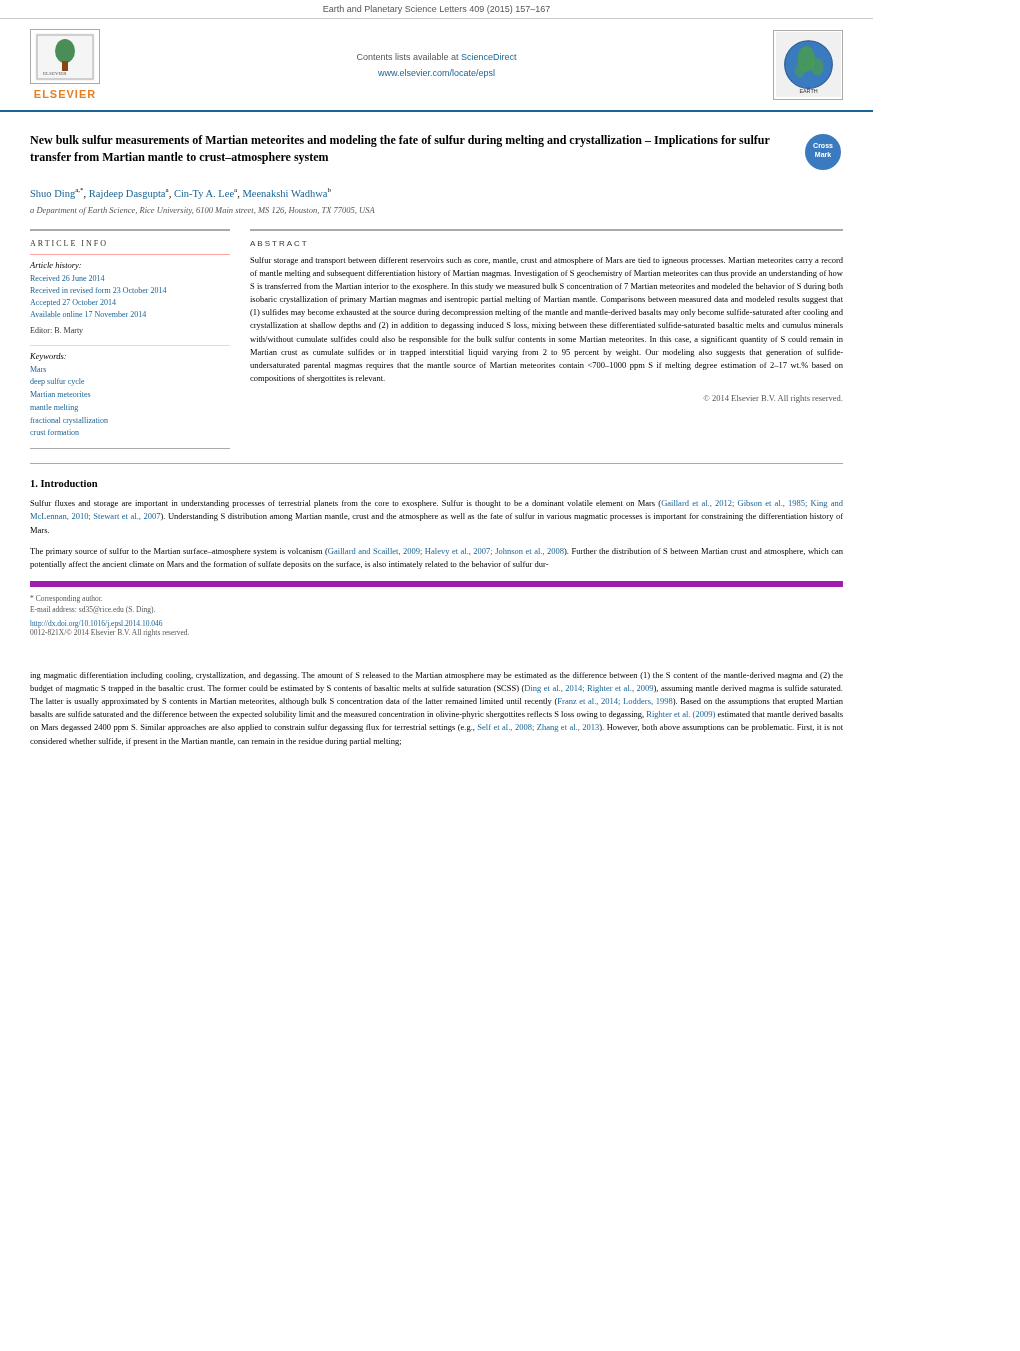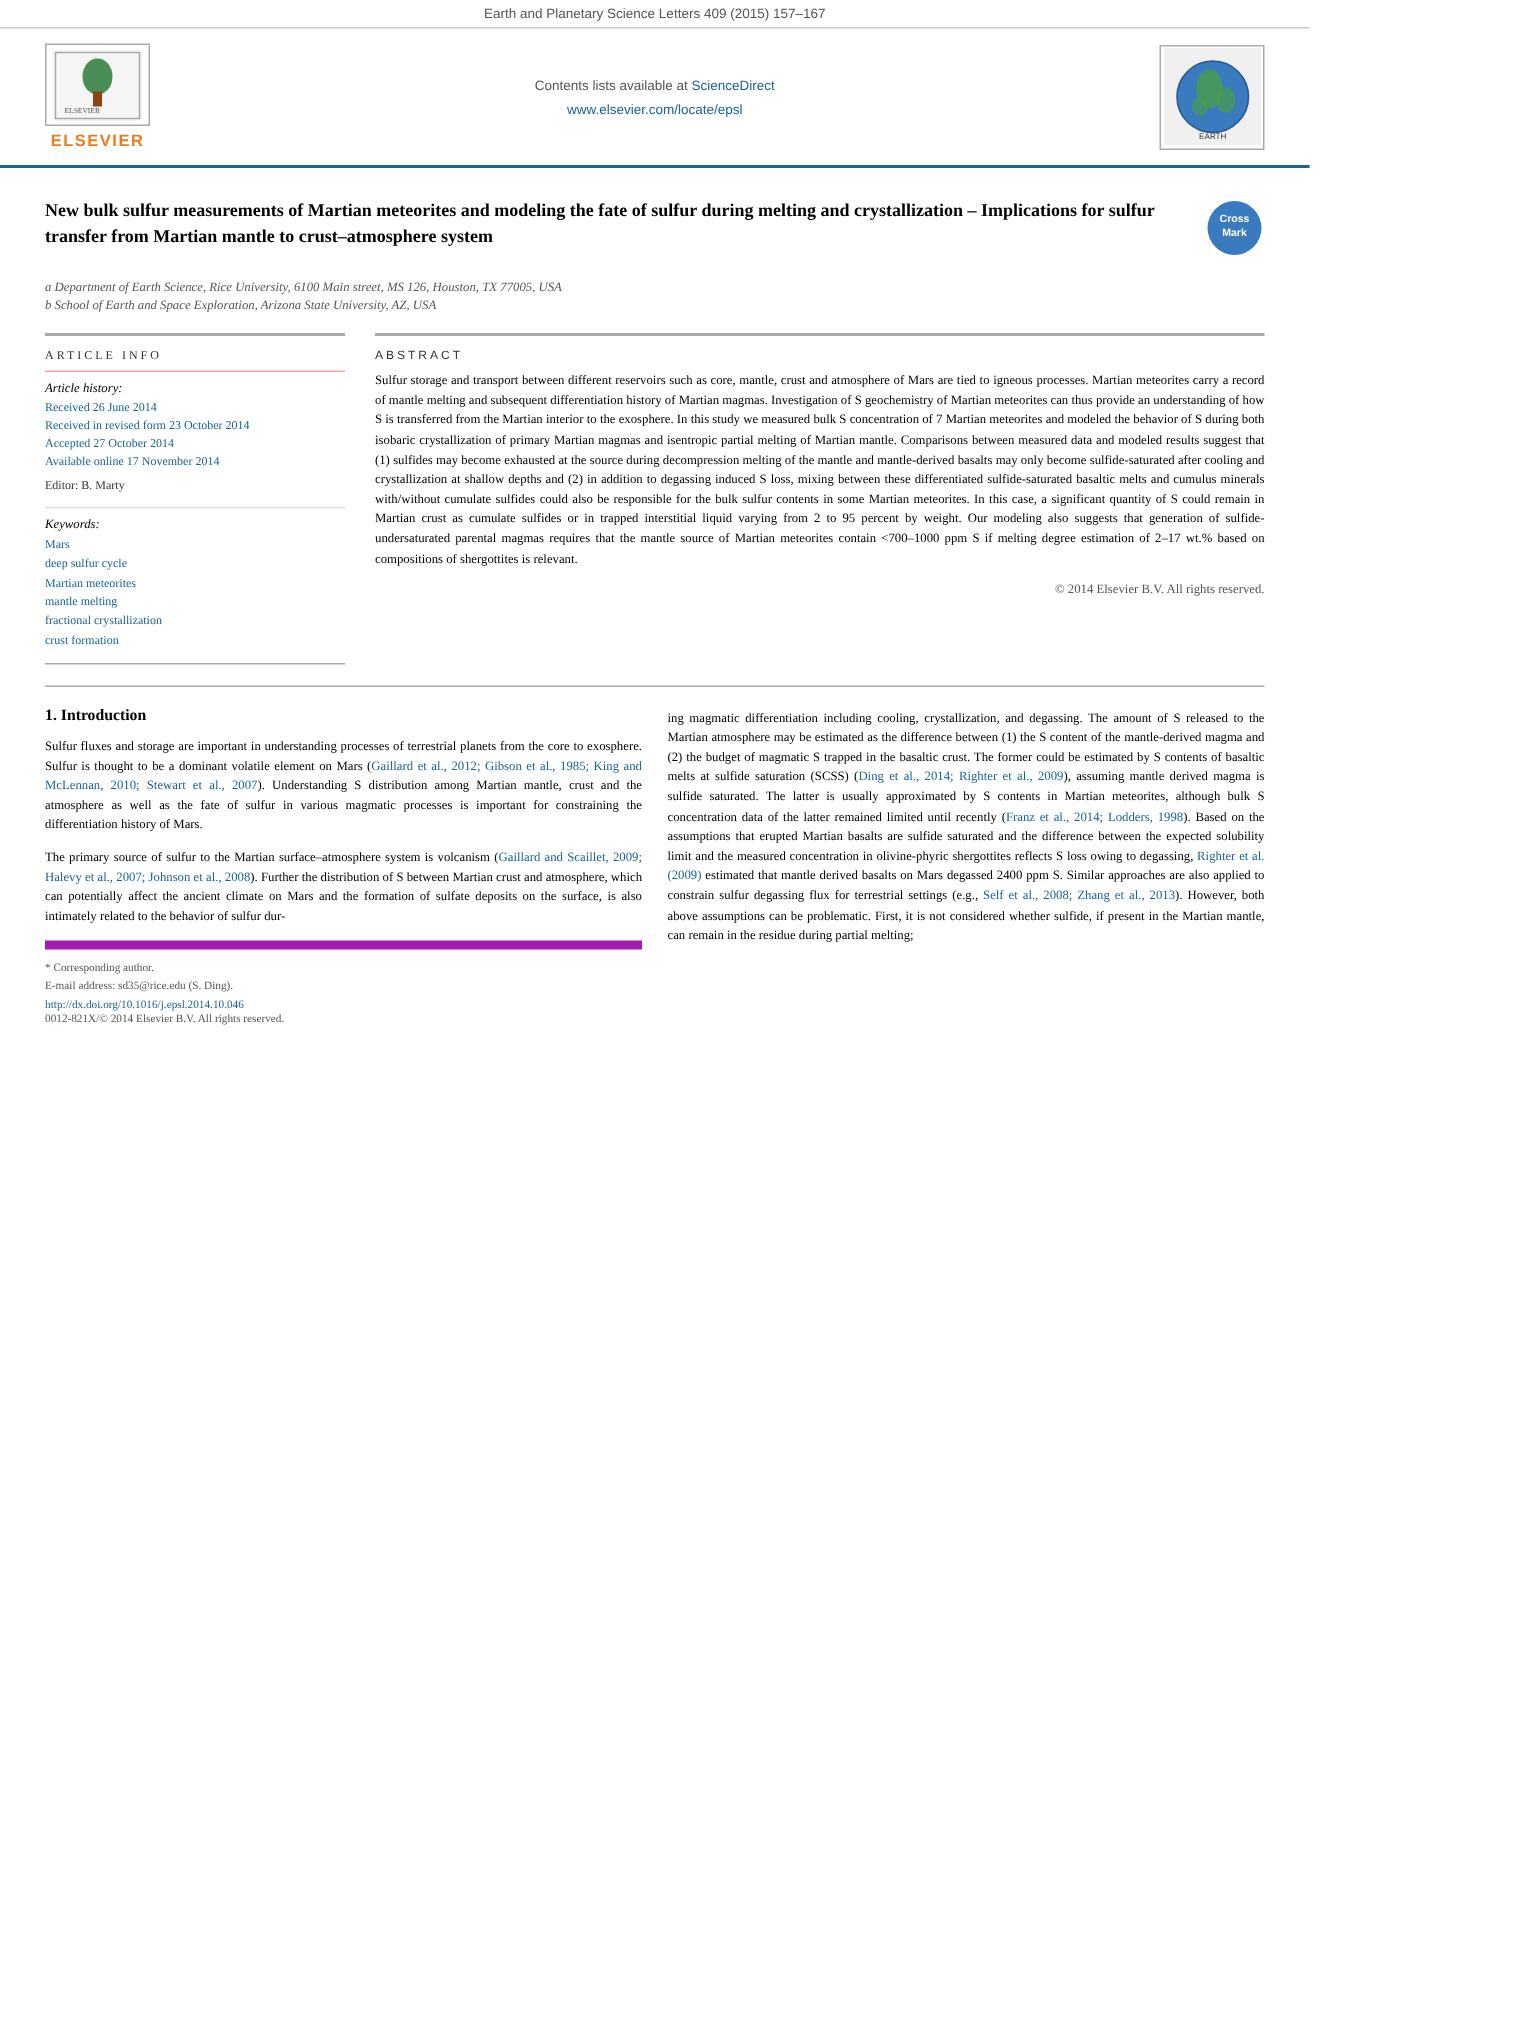--- a/index.html
+++ b/index.html
@@ -237,21 +237,22 @@
     
     .section-divider {
       border: none;
       border-top: 1px solid #aaa;
       margin: 14px 0;
     }
 
     
     .intro-section {
       display: flex;
-      gap: 17px;
+      gap: 32px;
+      flex-direction: column;
     }
     .intro-left {
       flex: 1;
     }
     .intro-right {
       flex: 1;
     }
 
     .section-heading {
       font-size: 10.5px;
@@ -351,24 +352,29 @@
 
       <div class="crossmark-badge">
         <svg viewBox="0 0 40 40" xmlns="http://www.w3.org/2000/svg" width="40" height="40">
           <circle cx="20" cy="20" r="18" fill="#3a7bbf"></circle>
           <text x="20" y="16" font-size="7" fill="white" font-family="Arial" text-anchor="middle" font-weight="bold">Cross</text>
           <text x="20" y="25" font-size="7" fill="white" font-family="Arial" text-anchor="middle" font-weight="bold">Mark</text>
         </svg>
       </div>
     </div>
 
+    <div class="authors-line">
+      <a href="#" class="author-link">Shuo Ding</a><sup>a,*</sup>,
+      <a href="#" class="author-link">Rajdeep Dasgupta</a><sup>a</sup>,
+      <a href="#" class="author-link">Cin-Ty A. Lee</a><sup>a</sup>,
+      <a href="#" class="author-link">Meenakshi Wadhwa</a><sup>b</sup>
+    </div>
 
     <div class="affiliations">
       <p>a Department of Earth Science, Rice University, 6100 Main street, MS 126, Houston, TX 77005, USA</p>
-      <p>b School of Earth and Space Exploration, Arizona State University, AZ, USA</p>
     </div>
 
     <div class="two-column">
 
       <div class="left-column">
         <div class="article-info-box">
           <div class="article-info-section-title">ARTICLE INFO</div>
 
           <div class="article-history">
             <div class="history-title">Article history:</div>

